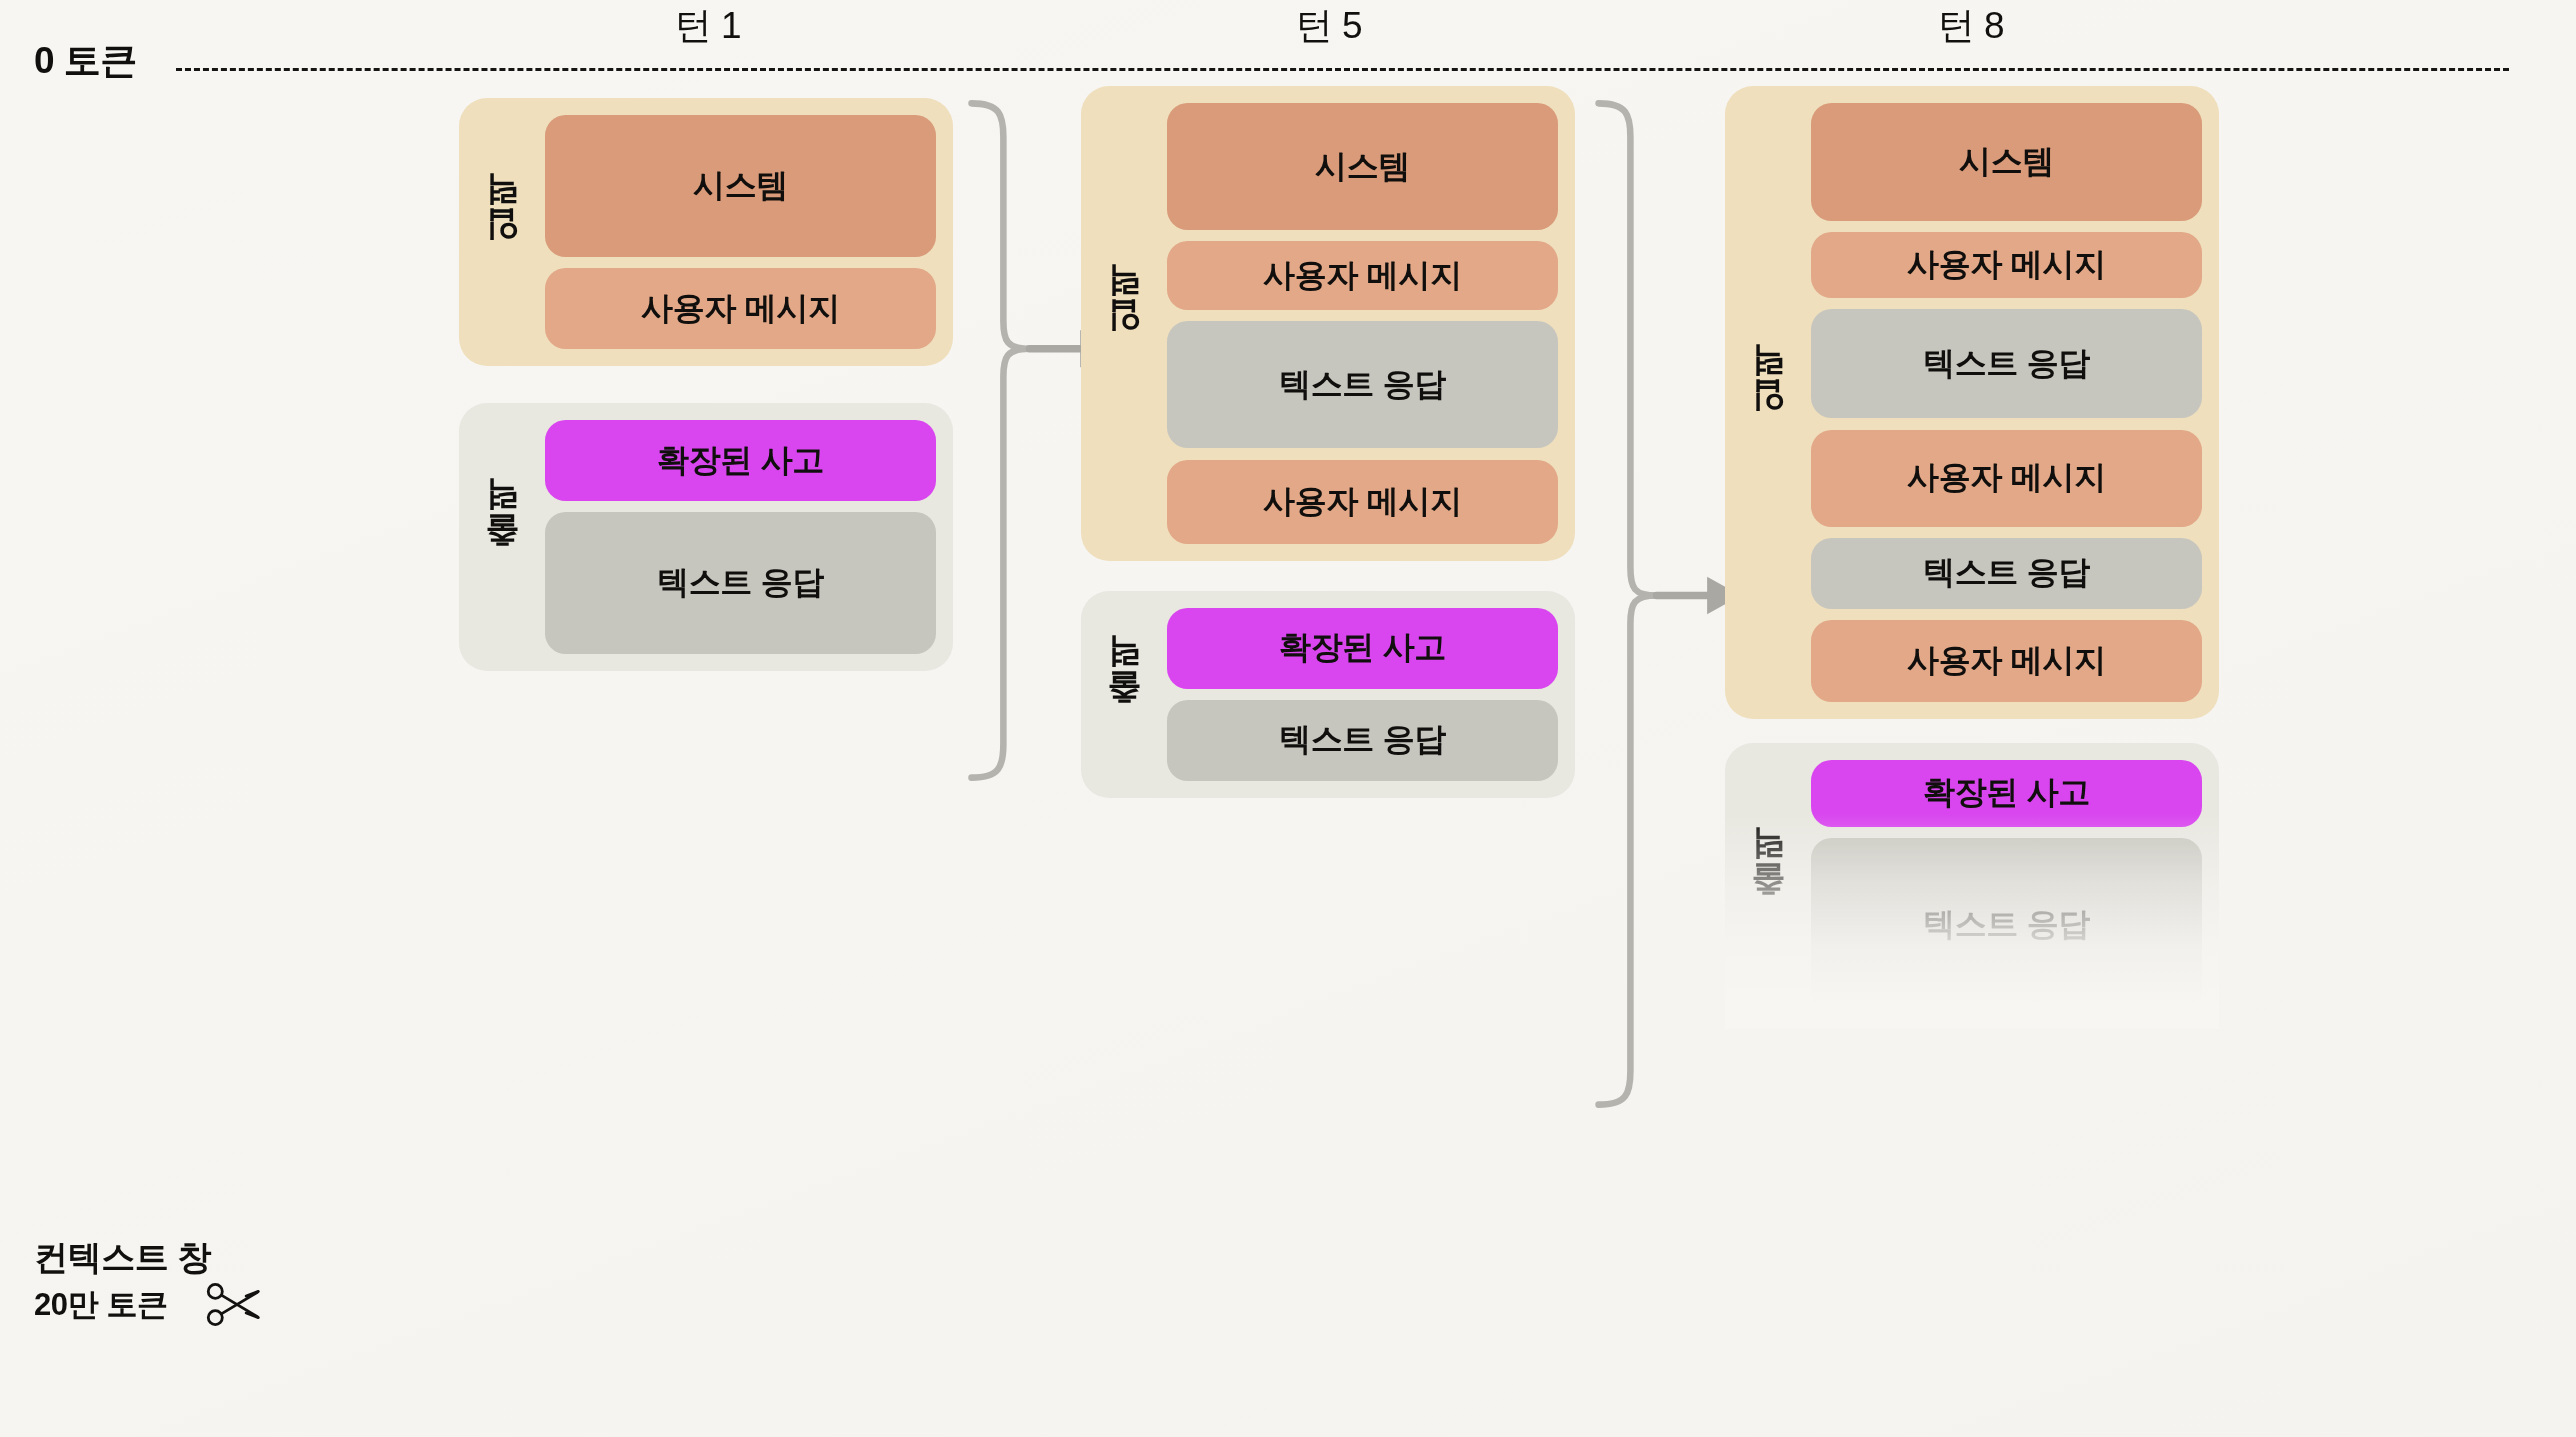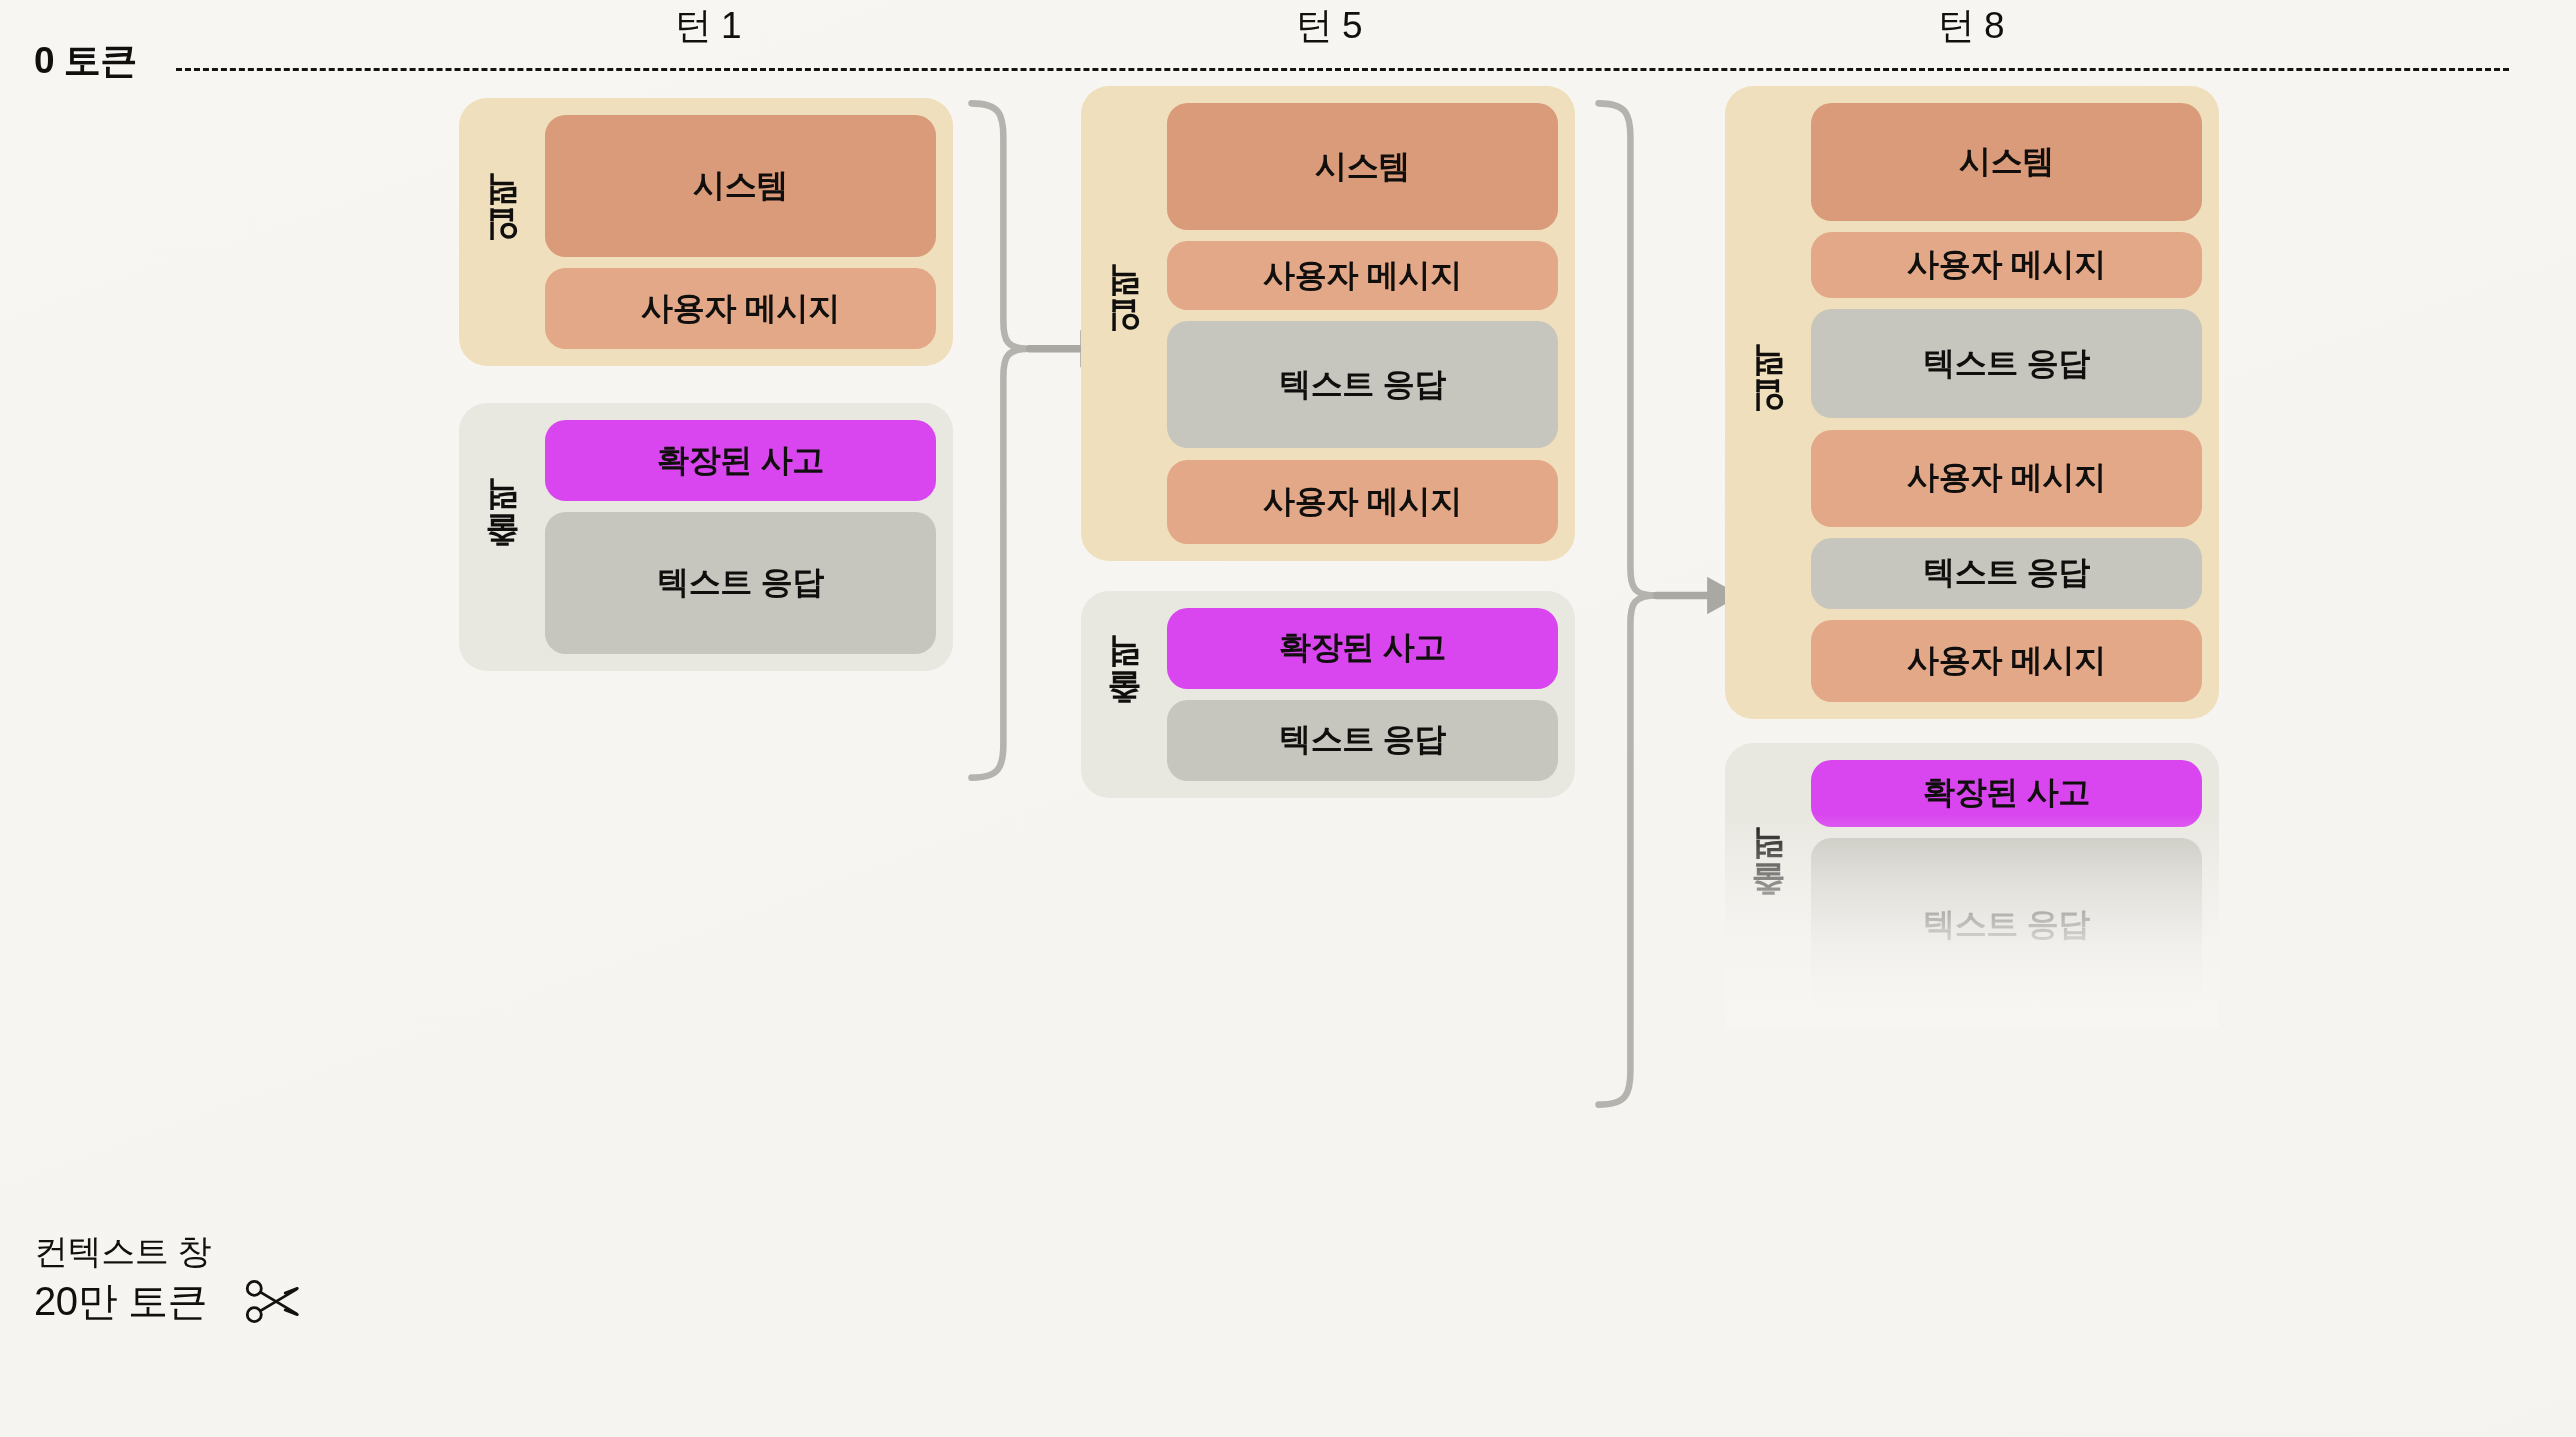--- a/index.html
+++ b/index.html
@@ -125,35 +125,35 @@
   }
 
   
   .ctx-block {
     position: absolute;
     left: 34px;
     bottom: 109px;
   }
   .ctx-title {
     font-size: 34px;
-    font-weight: 400;
+    font-weight: 700;
     color: #12100e;
     letter-spacing: -0.4px;
     white-space: nowrap;
     line-height: 1.22;
   }
   .ctx-row {
     display: flex;
     align-items: center;
     gap: 37px;
     margin-top: 1.9px;
   }
   .ctx-sub {
-    font-size: 40px;
-    font-weight: 400;
+    font-size: 31px;
+    font-weight: 700;
     color: #12100e;
     letter-spacing: -0.4px;
     white-space: nowrap;
   }
   .scissors { line-height: 0; }
 </style>
 </head>
 <body>
 
 <div class="zero-label">0 토큰</div>

